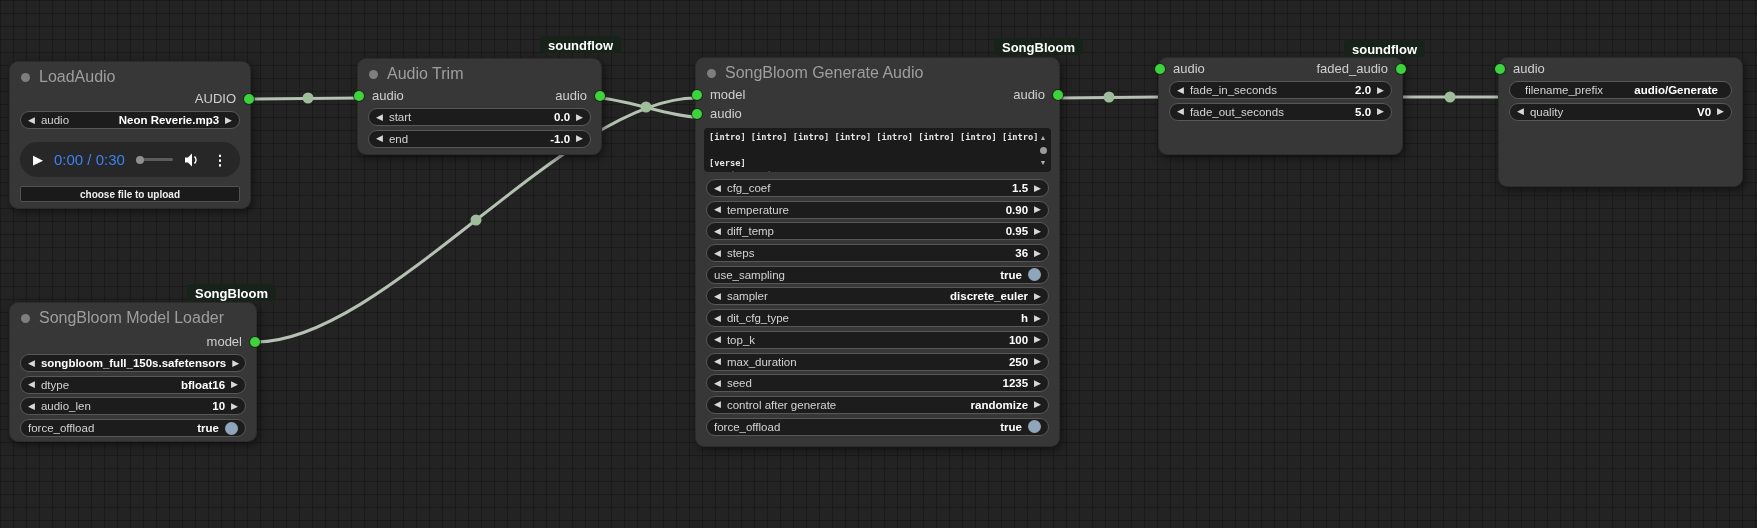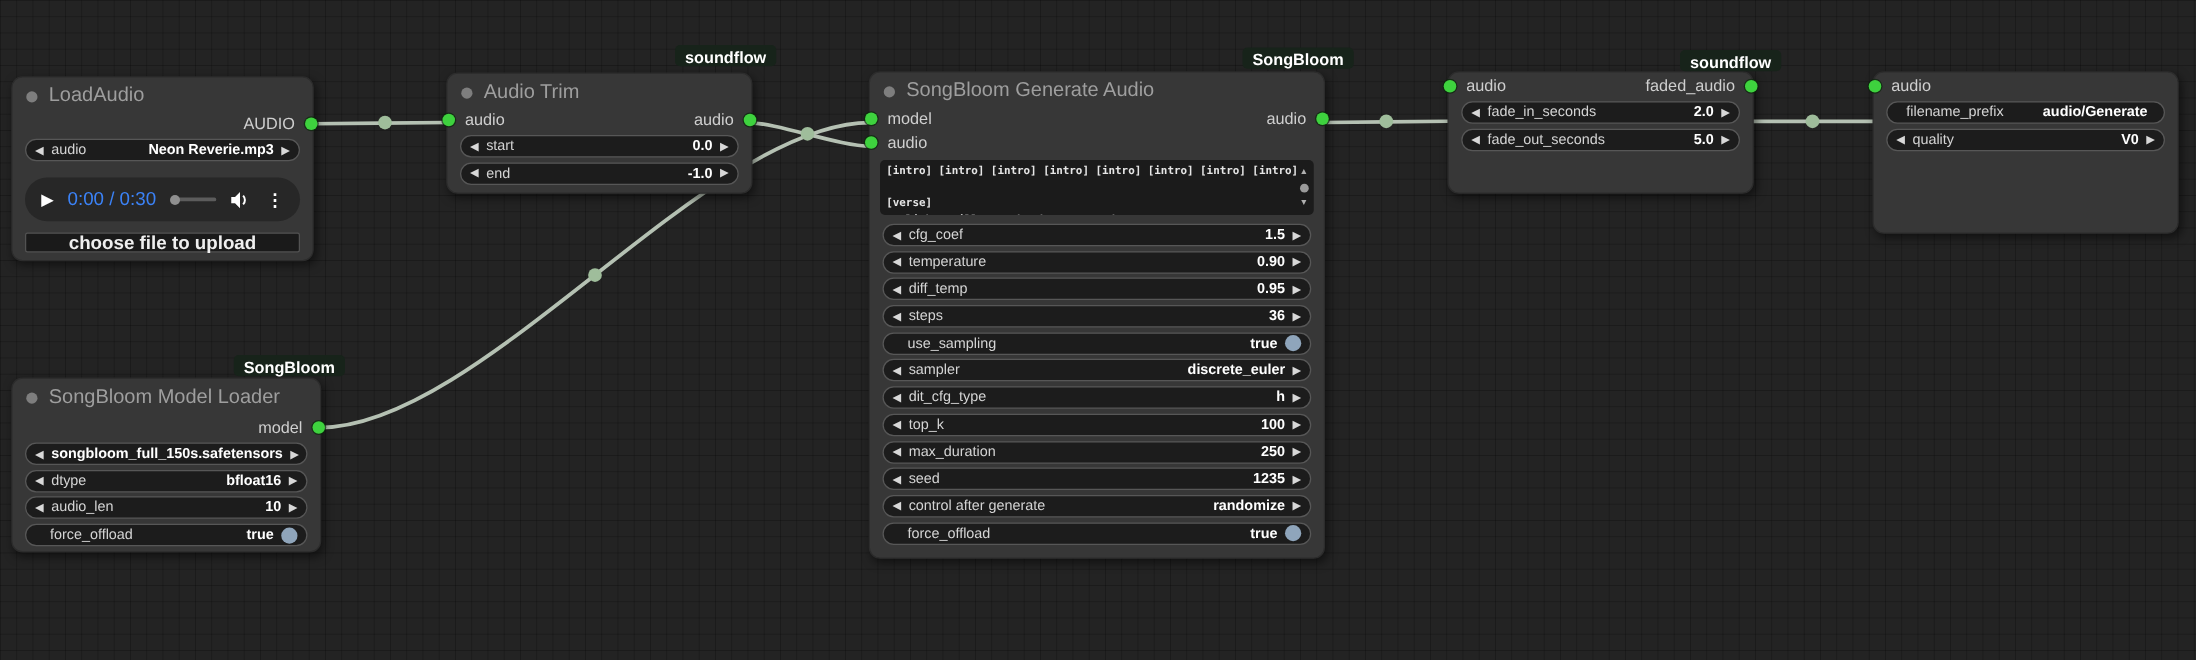--- a/index.html
+++ b/index.html
@@ -34,21 +34,21 @@
   .out-dot { right: -4px; }
 
   .widget { height: 18px; margin: 0 10px 3.7px 10px; padding: 0 7px;
     background: #1c1c1c; border: 1px solid #575757; border-radius: 9px;
     display: flex; align-items: center; font-size: 11.5px; color: #d4d4d4;
     white-space: nowrap; overflow: hidden; }
   .arr { color: #d8d8d8; font-size: 9px; flex: 0 0 auto; line-height: 1; }
   .wlabel { margin: 0 6px; flex: 1 1 auto; text-align: left; }
   .wvalue { font-weight: bold; color: #ffffff; margin: 0 6px; text-align: right; }
   .widget.center-val .wvalue { flex: 1 1 auto; text-align: center; }
-  .widget.toggle .wlabel { margin-left: 12px; }
+  .widget.toggle .wlabel { margin-left: 0; }
   .toggle-dot { width: 13px; height: 13px; border-radius: 50%; background: #8fa5bb; flex: 0 0 auto; }
   .widget.text-widget .wlabel { margin-left: 8px; }
 
   .lyrics { position: relative; height: 44px; margin: 6px 8px 7px 8px; padding: 3px 16px 12px 5px;
     background: #1b1b1b; border-radius: 4px; overflow: hidden;
     font-family: "DejaVu Sans Mono", monospace; font-size: 8.7px; font-weight: bold;
     color: #e6e6e6; line-height: 13px; white-space: pre; }
   .scrollcol { position: absolute; top: 3px; bottom: 3px; right: 3px; width: 10px;
     display: flex; flex-direction: column; align-items: center; justify-content: space-between;
     font-size: 7px; color: #b0b0b0; font-family: "Liberation Sans", sans-serif; }
@@ -58,21 +58,21 @@
     background: #272727; border-radius: 18px; display: flex; align-items: center; gap: 11px; }
   .pplay { color: #ffffff; font-size: 13px; line-height: 1; }
   .ptime { color: #3b82f6; font-size: 15px; white-space: nowrap; }
   .ptrack { width: 52px; height: 3px; background: #5c5c5c; border-radius: 2px; position: relative; margin-left: 4px; }
   .pthumb { position: absolute; left: -4px; top: -2.5px; width: 8px; height: 8px; border-radius: 50%; background: #8f8f8f; }
   .pvol { margin-left: auto; display: flex; align-items: center; }
   .pkebab { color: #ffffff; font-size: 14px; font-weight: bold; line-height: 1; padding-left: 2px; }
 
   .upload-btn { height: 16px; margin: 9px 10px 0 10px; background: #1a1a1a;
     border: 1px solid #525252; border-radius: 2px; display: flex; align-items: center;
-    justify-content: center; color: #efefef; font-size: 15px; font-weight: bold; }
+    justify-content: center; color: #efefef; font-size: 10px; font-weight: bold; }
 
   .badge { position: absolute; z-index: 3; height: 17px; padding: 1px 8px 0 8px;
     background: #17231a; border-radius: 4px; color: #ffffff; font-size: 13px; font-weight: bold;
     display: flex; align-items: center; }
 </style>
 </head>
 <body>
 
 <div class="canvas">
 

